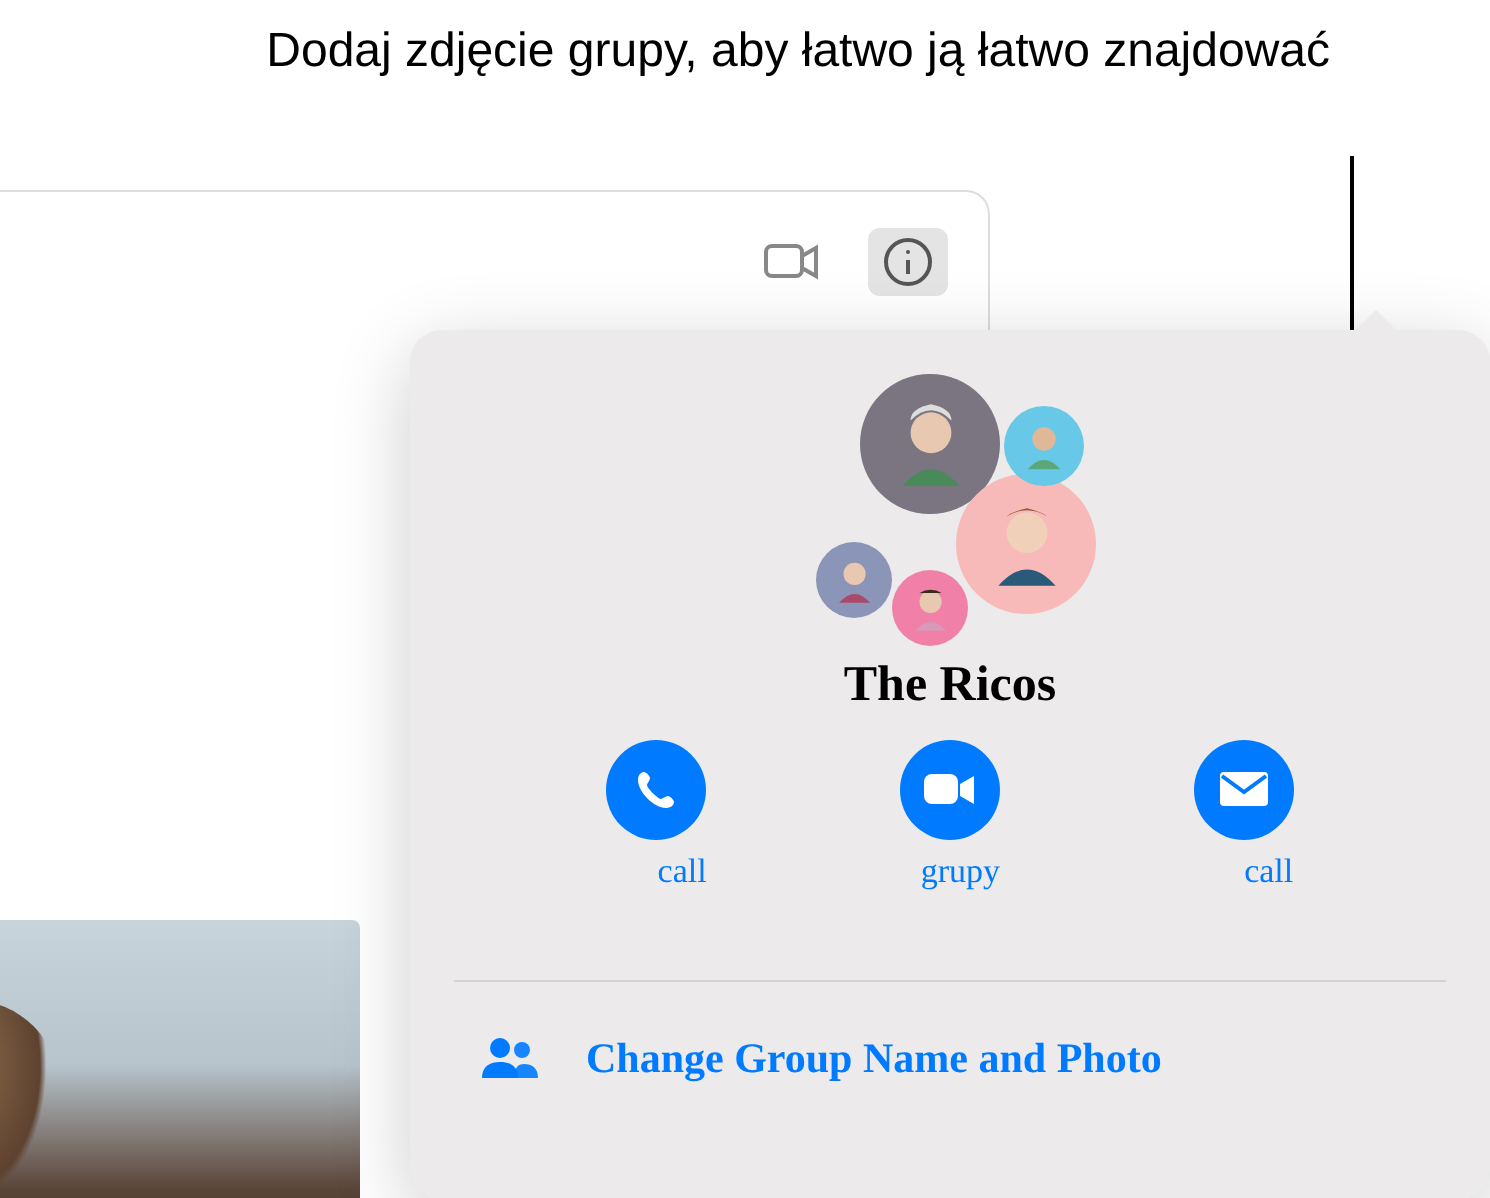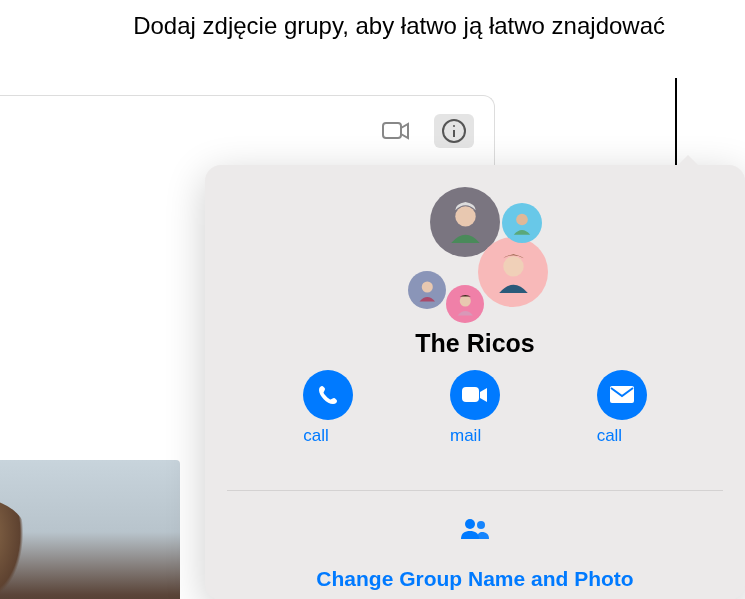--- a/index.html
+++ b/index.html
@@ -76,20 +76,21 @@
       width: 540px;
       height: 435px;
     }
     .popover {
       width: 100%;
       height: 100%;
       background: #eceaea;
       border-radius: 16px;
       box-shadow: 0 10px 40px rgba(0,0,0,0.2);
       position: relative;
+      font-family: Liberation Serif, serif;
     }
     .popover-arrow {
       position: absolute;
       top: -10px;
       right: 45px;
       width: 0; height: 0;
       border-left: 12px solid transparent;
       border-right: 12px solid transparent;
       border-bottom: 12px solid #eceaea;
     }
@@ -127,21 +128,21 @@
       position: absolute;
       top: 205px;
       left: 0; right: 0;
       display: flex;
       justify-content: space-around;
       padding: 0 50px;
     }
     .action {
       display: flex;
       flex-direction: column;
-      align-items: flex-start;
+      align-items: flex-end;
       gap: 6px;
       cursor: pointer;
     }
     .action-circle {
       width: 50px;
       height: 50px;
       border-radius: 50%;
       background: #007aff;
       display: flex;
       align-items: center;
@@ -162,21 +163,20 @@
     }
     .change-row {
       position: absolute;
       top: 348px;
       left: 34px;
       right: 34px;
       display: flex;
       align-items: center;
       gap: 22px;
       cursor: pointer;
-      flex-direction: column;
     }
     .group-icon {
       width: 32px; height: 32px;
       display: flex; align-items: center; justify-content: center;
       color: #007aff;
     }
     .change-text {
       font-size: 21px;
       font-weight: 600;
       color: #007aff;
@@ -277,21 +277,21 @@
         </div>
         <div class="action-label">call</div>
       </div>
       <div class="action">
         <div class="action-circle">
           <svg width="26" height="18" viewBox="0 0 26 18" fill="#fff">
             <rect x="0" y="1" width="17" height="15" rx="4"></rect>
             <path d="M18 6 L25 2 L25 16 L18 12 Z"></path>
           </svg>
         </div>
-        <div class="action-label">mail</div>
+        <div class="action-label">grupy</div>
       </div>
       <div class="action">
         <div class="action-circle">
           <svg width="26" height="20" viewBox="0 0 26 20" fill="none" stroke="#fff" stroke-width="2">
             <rect x="1" y="1" width="24" height="17" rx="2" fill="#fff" stroke="none"></rect>
             <path d="M2 3 L13 11 L24 3" stroke="#007aff" fill="none"></path>
           </svg>
         </div>
         <div class="action-label">call</div>
       </div>

